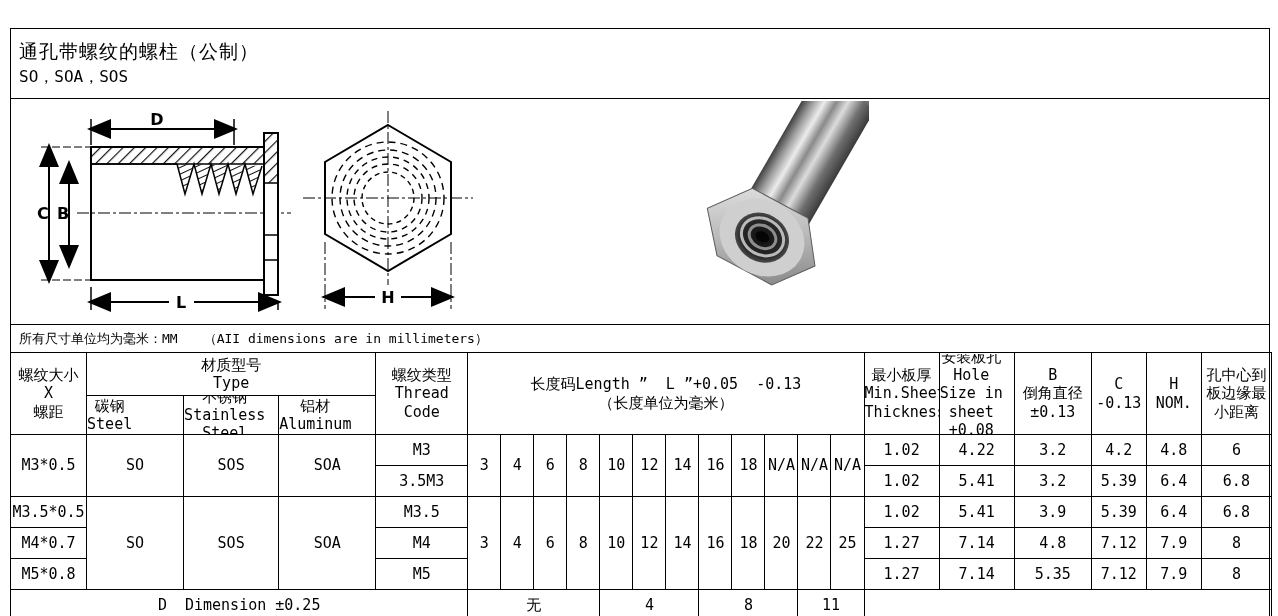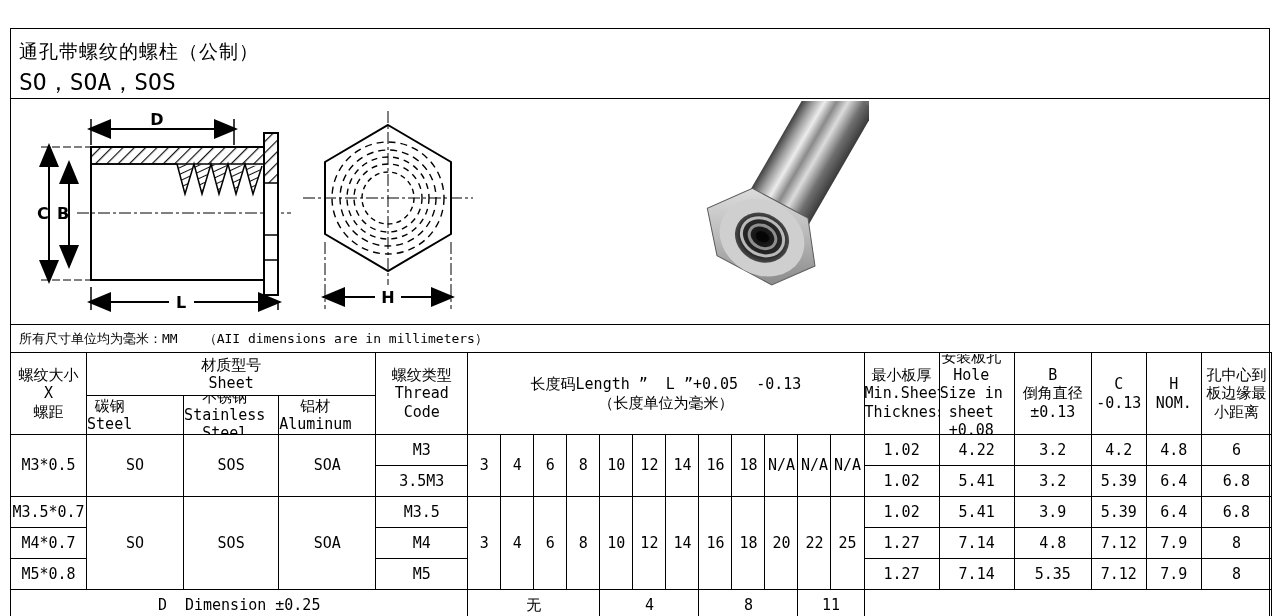--- a/index.html
+++ b/index.html
@@ -2,21 +2,21 @@
 <html><head>
 <meta charset="utf-8">
 <style>
   * { margin:0; padding:0; box-sizing:border-box; }
   html,body { width:1278px; height:616px; background:#fff; font-family:"DejaVu Sans Mono","Liberation Mono",monospace; color:#000; }
   .stage { position:relative; width:1278px; height:616px; background:#fff; overflow:hidden; }
   .sheet { position:absolute; left:10px; top:28px; width:1260px; height:595px; border:1px solid #000; background:#fff; }
 
   .title-block { height:70px; border-bottom:1px solid #000; padding:8px 10px 0 8px; }
   .doc-title { font-size:19px; line-height:1.5; letter-spacing:1px; }
-  .doc-subtitle { font-size:23px; line-height:1.4; }
+  .doc-subtitle { font-size:16px; line-height:1.4; }
 
   .figure-block { position:relative; height:226px; border-bottom:1px solid #000; }
   .note-block { height:27px; display:flex; align-items:center; padding-left:8px; font-size:13px; }
 
   table.spec { border-collapse:collapse; table-layout:fixed; width:1262px; margin-left:-1px; font-size:15px; }
   table.spec th, table.spec td { border:1px solid #000; text-align:center; vertical-align:middle; font-weight:normal; padding:0; line-height:1.22; overflow:hidden; }
   table.spec { border-bottom:2px solid #000; }
   tr.h-r1 { height:43px; } tr.h-r2 { height:39px; } tr.h-d { height:31px; } tr.h-f { height:31px;padding-left:8px; }
   .ml { white-space:pre-line; }
   .mlw { white-space:pre-wrap; }
@@ -168,21 +168,21 @@
           <col style="width:55px">
           <col style="width:55px">
           <col style="width:70px">
       </colgroup>
       <tbody>
           <tr class="h-r1">
         <th rowspan="2" class="ml">螺纹大小
 X
 螺距</th>
         <th colspan="3" class="ml">材质型号
-Sheet</th>
+Type</th>
         <th rowspan="2" class="ml">螺纹类型
 Thread Code</th>
         <th rowspan="2" colspan="12" class="mlw">长度码Length ”  L ”+0.05  -0.13
 （长度单位为毫米）</th>
         <th rowspan="2" class="ml">最小板厚
 Min.Sheet
 Thickness</th>
         <th rowspan="2">
           <div class="cellclip clip-80">
                 <div class="ml">安装板孔
@@ -254,21 +254,21 @@
         <td>3.5M3</td>
         <td>1.02</td>
         <td>5.41</td>
         <td>3.2</td>
         <td>5.39</td>
         <td>6.4</td>
         <td>6.8</td>
       </tr>
 
       <tr class="h-d">
-        <td>M3.5*0.7</td>
+        <td>M3.5*0.5</td>
         <td rowspan="3">SO</td>
         <td rowspan="3">SOS</td>
         <td rowspan="3">SOA</td>
         <td>M3.5</td>
         <td rowspan="3">3</td>
         <td rowspan="3">4</td>
         <td rowspan="3">6</td>
         <td rowspan="3">8</td>
         <td rowspan="3">10</td>
         <td rowspan="3">12</td>

